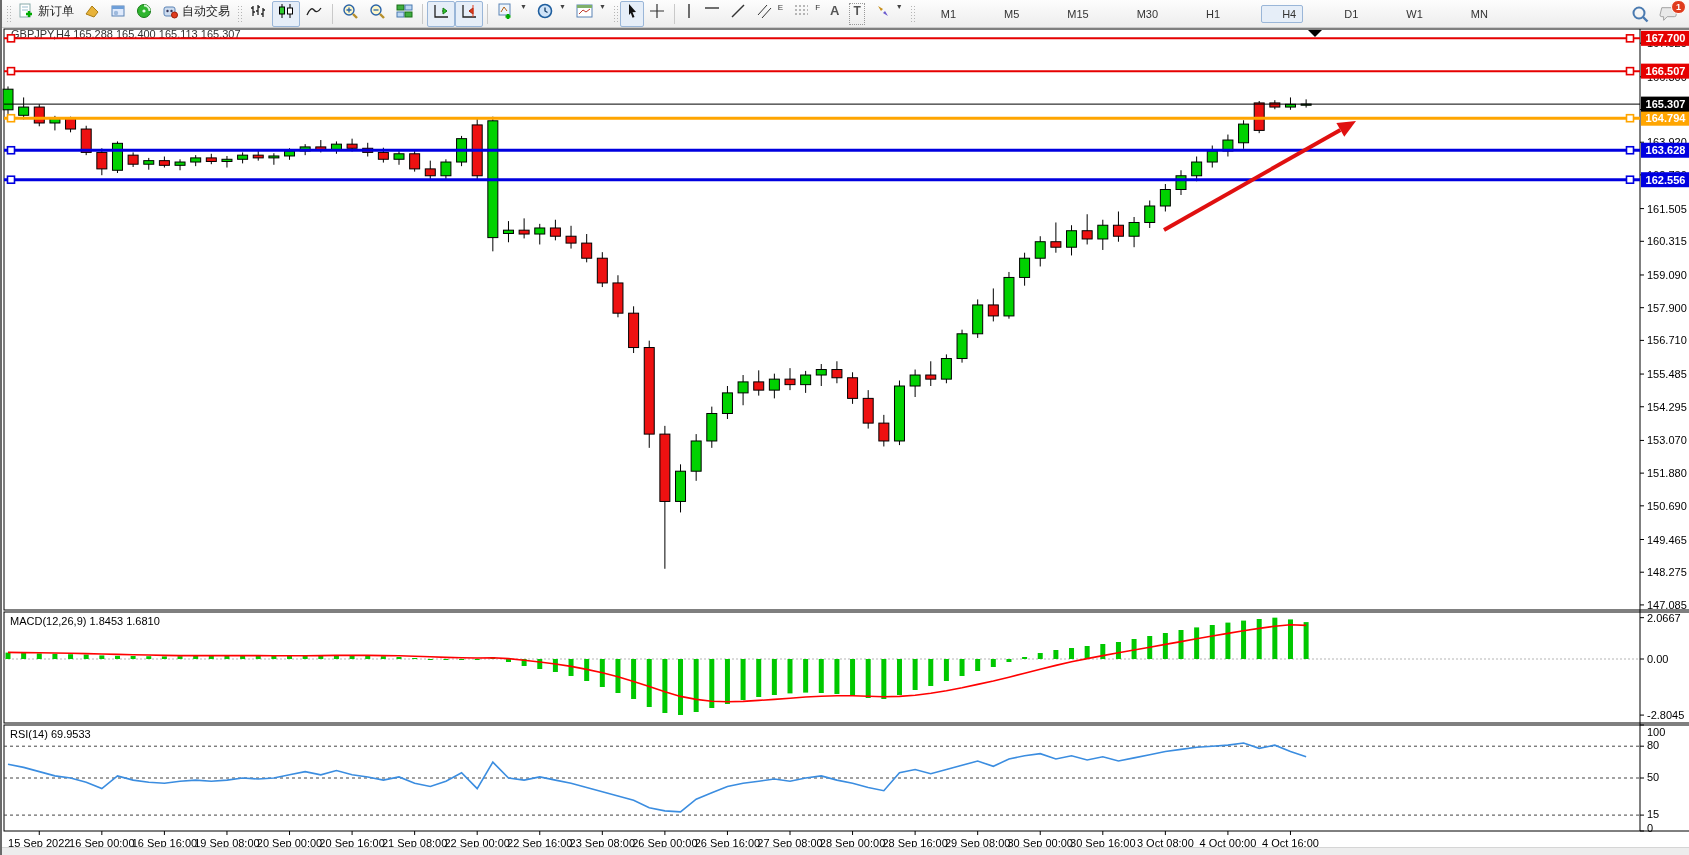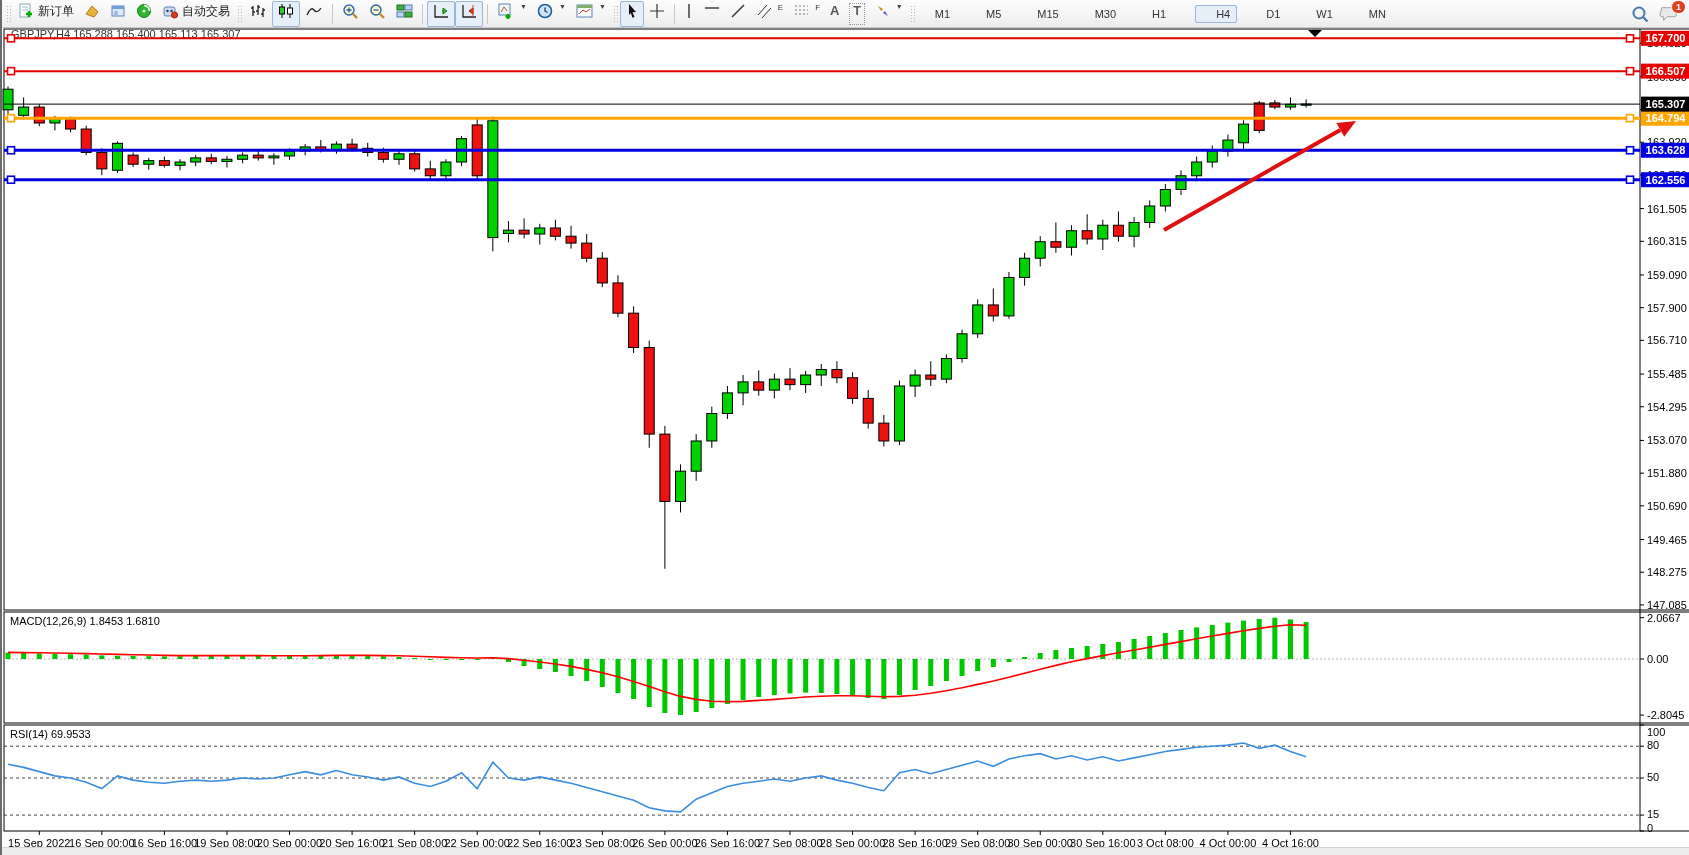--- a/index.html
+++ b/index.html
@@ -4,21 +4,21 @@
 <style>
   html,body{margin:0;padding:0;background:#fff;font-family:"Liberation Sans",sans-serif;}
   .app{position:relative;width:1689px;height:855px;overflow:hidden;background:#fff;border-left:2px solid #6a6a6a;box-sizing:border-box;}
   
   .toolbar{position:absolute;top:0;left:0;width:100%;height:28px;background:linear-gradient(#fdfdfd,#ededed);border-bottom:1px solid #c9c9c9;display:flex;align-items:center;box-sizing:border-box;padding-left:2px;z-index:5;}
   .grip{width:5px;height:18px;margin:0 2px;background-image:radial-gradient(circle,#b5b5b5 1px,transparent 1px);background-size:3px 3px;}
   .sep{width:1px;height:20px;background:#c9c9c9;margin:0 4px;}
   .tbtn{display:flex;gap:4px;height:22px;padding:1px 4px;border:1px solid transparent;border-radius:2px;font-size:12px;color:#222;cursor:default;white-space:nowrap;}
   .tbtn.active{background:#e6eef8;border-color:#9ab6d8;}
   .tbtn .caret{font-size:7px;color:#444;margin-left:1px;}
-  .tf{font-size:11px;color:#333;padding:2px 6px;border:1px solid transparent;border-radius:2px;margin:0 11px;}
+  .tf{font-size:11px;color:#333;padding:2px 6px;border:1px solid transparent;border-radius:2px;margin:0 17px;}
   .tf.active{background:#e6eef8;border-color:#9ab6d8;padding-left:20px;}
   .right-tools{margin-left:auto;display:flex;align-items:center;gap:10px;padding-right:10px;}
   .badge{position:absolute;top:-5px;right:-7px;background:#e03c1e;color:#fff;border-radius:8px;font-size:9px;font-weight:bold;padding:1px 4px;border:1px solid #fff;}
   .chat-wrap{position:relative;}
   svg.icon{display:block;}
   
   #chart{position:absolute;top:28px;left:0;}
   .bottom-strip{position:absolute;left:0;bottom:0;width:100%;height:7px;background:#ededed;border-top:1px solid #d5d5d5;}
 </style>
 </head>

